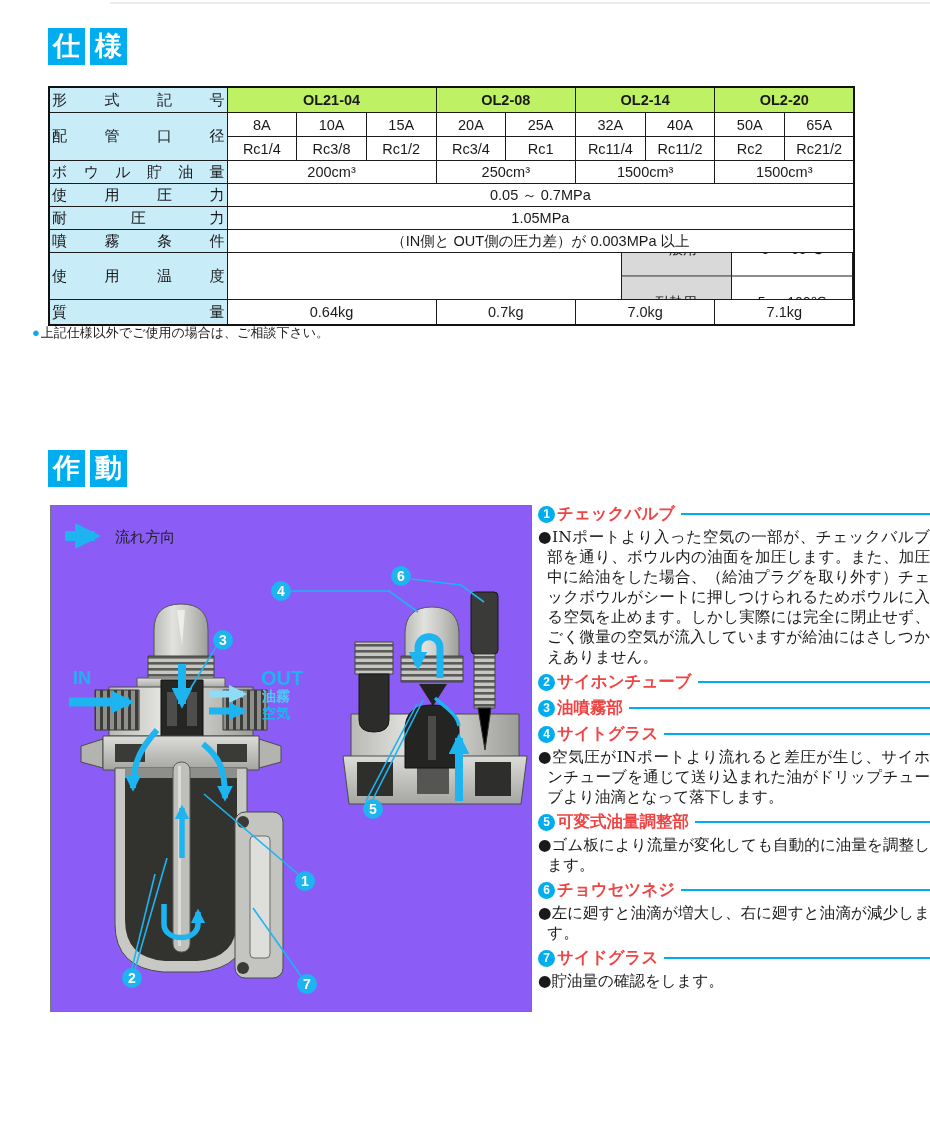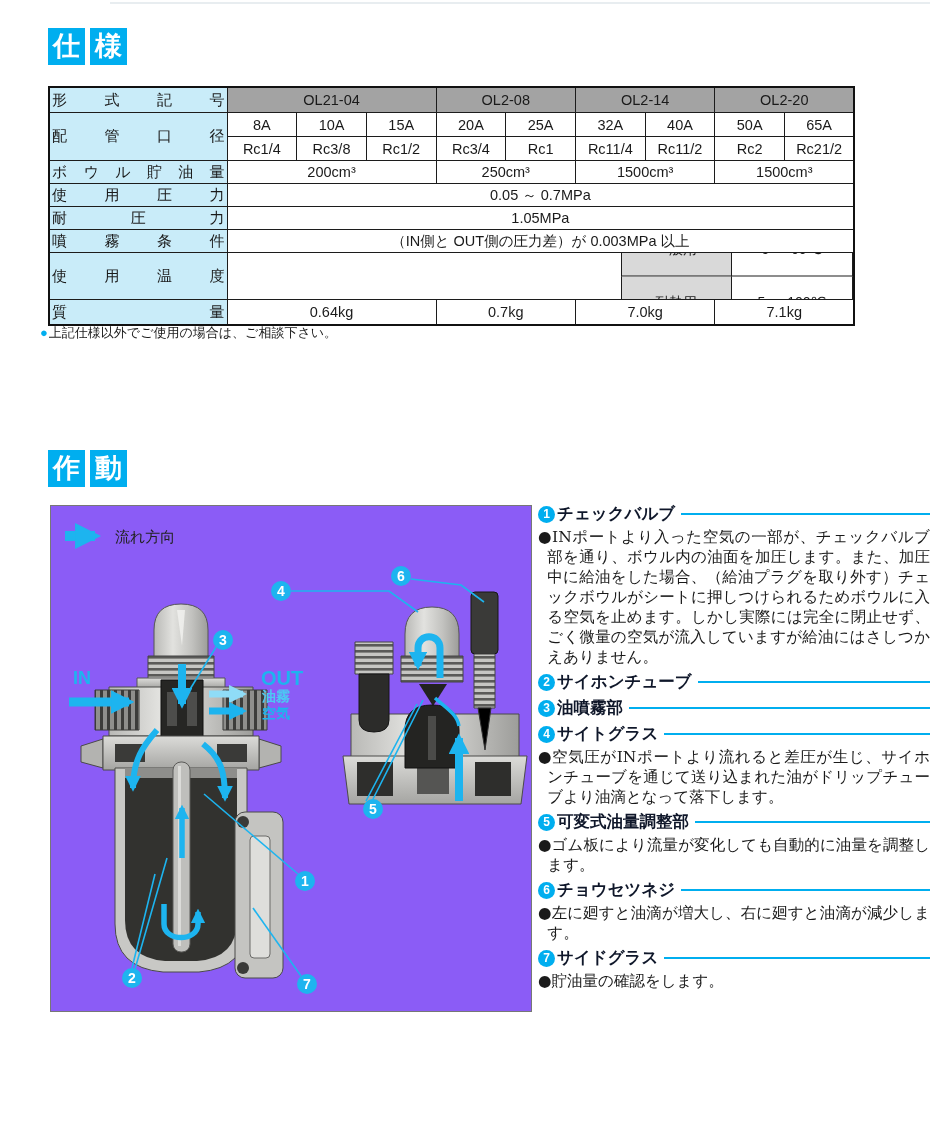--- a/index.html
+++ b/index.html
@@ -14,46 +14,46 @@
   #badge-spec{top:28px;left:48px;}
   #badge-action{top:450px;left:48px;}
 
   
   #spec-table{position:absolute;top:86px;left:48px;border-collapse:collapse;table-layout:fixed;width:806px;}
   #spec-table td{border:1px solid #1c1c1c;text-align:center;font-size:14.5px;padding:0 2px;
                  white-space:nowrap;overflow:hidden;}
   #spec-table{border:2px solid #111;}
   td.lbl{background:#c9ecf9;text-align:justify;padding:0 16px;}
   td.lbl span{display:block;text-align:justify;text-align-last:justify;font-size:15px;}
-  td.model{background:#a3a3a3;font-weight:400;}
+  td.model{background:#bef264;font-weight:700;}
   tr.r1 td{height:24px;} tr.r2 td{height:23px;} tr.r3 td{height:23px;}
   tr.r4 td{height:22px;} tr.r5 td{height:22px;} tr.r6 td{height:22px;} tr.r7 td{height:22px;}
   tr.r8 td{height:46px;} tr.r9 td{height:24px;}
   td.tempcell{position:relative;}
   #temp-inner{position:absolute;left:393px;top:50%;transform:translateY(-50%);
               border-collapse:collapse;border:1.5px solid #111;}
   #temp-inner td{border:1px solid #1c1c1c;height:20px;font-size:14px;padding:16px;}
   #temp-inner td.tl{background:#d9d9d9;width:99px;}
   #temp-inner td.tv{background:#fff;width:101px;}
 
-  #spec-note{position:absolute;top:324px;left:40px;font-size:13px;}
+  #spec-note{position:absolute;top:324px;left:32px;font-size:13px;}
   #spec-note .blt{color:#00aeef;margin-right:1px;}
 
   
   #diagram-box{position:absolute;top:505px;left:50px;width:482px;height:507px;
                border:1px solid #777;box-sizing:border-box;background:#8b5cf6;}
 
   
   #op-col{position:absolute;top:503px;left:538px;width:392px;}
   .op-item{margin-bottom:4px;}
   .op-head{display:flex;align-items:center;height:22px;margin-bottom:2px;}
   .op-num{flex:0 0 17px;width:17px;height:17px;border-radius:50%;background:#00aeef;color:#fff;
           font-size:12px;font-weight:bold;display:flex;align-items:center;justify-content:center;
           margin-right:2px;line-height:1;}
-  .op-title{color:#0f172a;font-weight:bold;font-size:16.5px;white-space:nowrap;margin-right:6px;}
+  .op-title{color:#ef4444;font-weight:bold;font-size:16.5px;white-space:nowrap;margin-right:6px;}
   .op-rule{flex:1;height:2px;background:#00aeef;}
   .op-body{font-family:"DejaVu Serif","Liberation Serif",serif;font-size:15.5px;line-height:20px;
            text-align:justify;text-indent:-0.6em;padding-left:0.6em;letter-spacing:0;}
 </style>
 </head>
 <body>
 
 <div class="topline"></div>
 
 <div class="badge" id="badge-spec">

